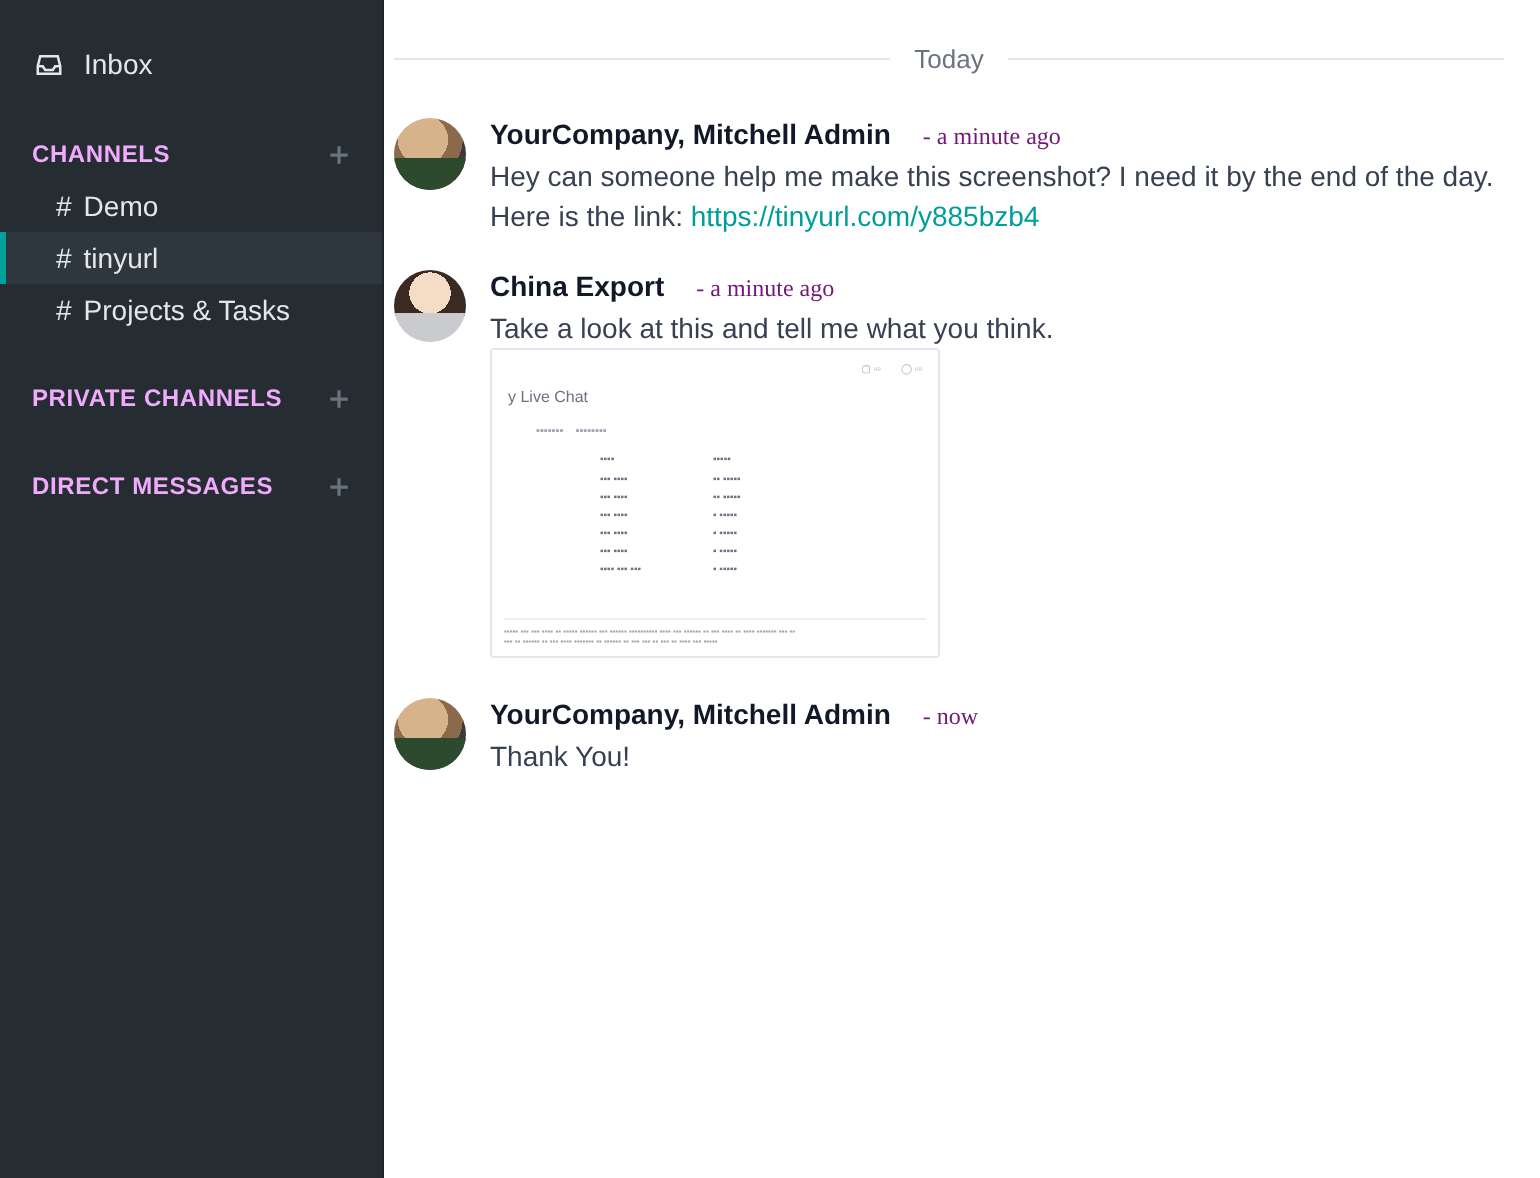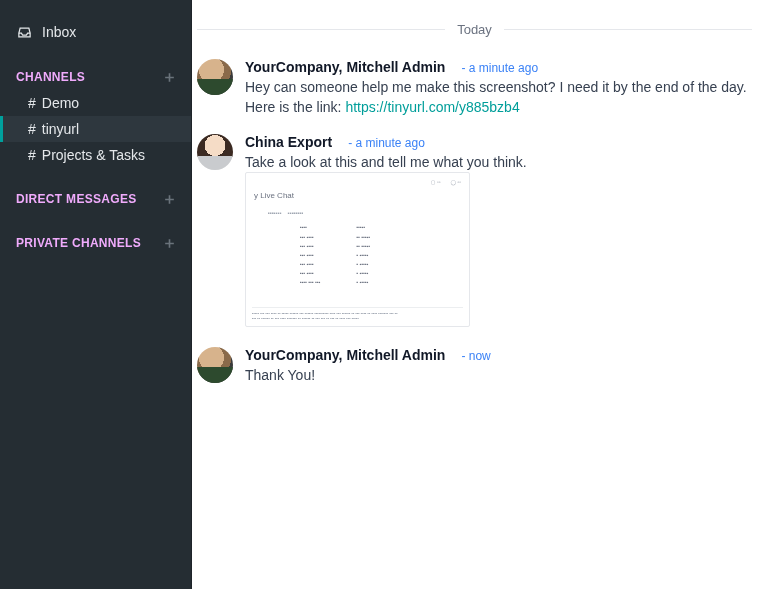--- a/index.html
+++ b/index.html
@@ -135,22 +135,23 @@
     flex-wrap: wrap;
     gap: 16px;
     margin-bottom: 2px;
   }
   .author {
     font-weight: 700;
     color: #111827;
     font-size: 14px;
   }
   .meta {
-    color: #3b82f6;
+    color: #701a75;
     font-size: 12px;
+    font-family: Liberation Serif, serif;
   }
   .msg-text {
     color: #374151;
     font-size: 14px;
     line-height: 1.45;
   }
   .msg-text a {
     color: #009e9a;
     text-decoration: none;
   }
@@ -231,32 +232,32 @@
       <span>tinyurl</span>
     </div>
     <div class="channel">
       <span class="hash">#</span>
       <span>Projects &amp; Tasks</span>
     </div>
   </div>
 
   <div class="section">
     <div class="section-header">
-      <span>Direct Messages</span>
+      <span>Private Channels</span>
       <span class="plus">
         <svg width="13" height="13" viewBox="0 0 24 24" fill="none" stroke="#6a737b" stroke-width="3">
             <path d="M12 4v16M4 12h16"></path>
           </svg>
       </span>
     </div>
   </div>
 
   <div class="section">
     <div class="section-header">
-      <span>Private Channels</span>
+      <span>Direct Messages</span>
       <span class="plus">
         <svg width="13" height="13" viewBox="0 0 24 24" fill="none" stroke="#6a737b" stroke-width="3">
             <path d="M12 4v16M4 12h16"></path>
           </svg>
       </span>
     </div>
   </div>
 
   <div class="sidebar-divider"></div>
 </aside>

